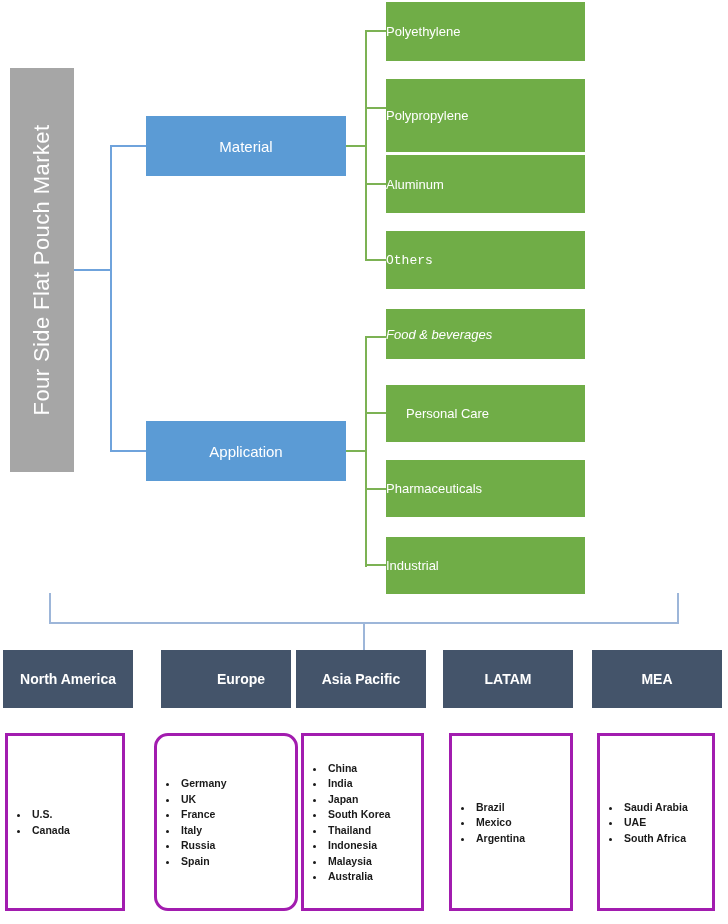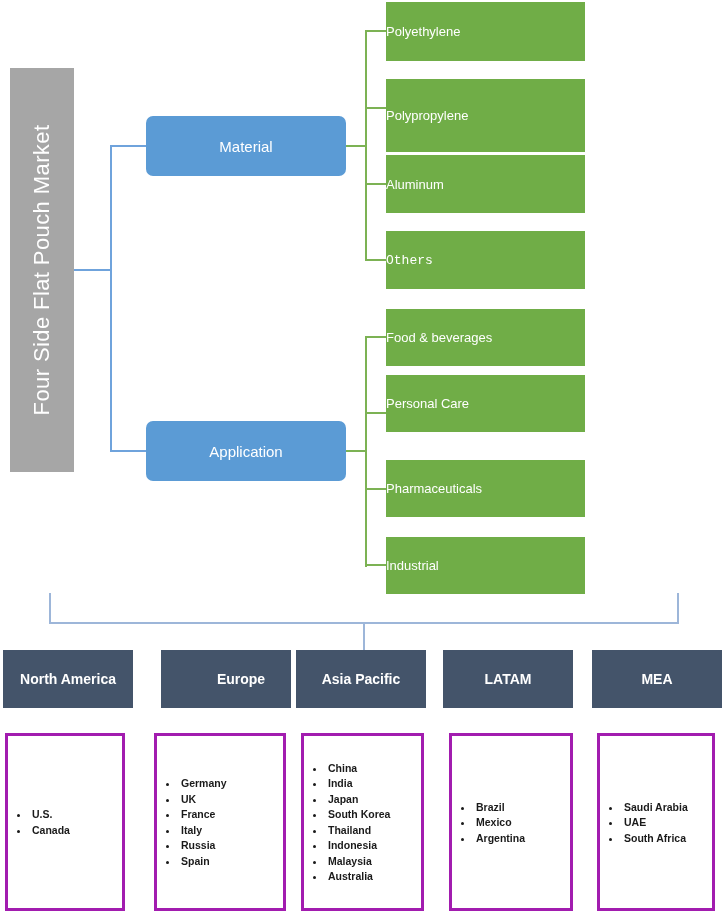--- a/index.html
+++ b/index.html
@@ -34,21 +34,21 @@
   .line.green { background: #7CB254; }
   .line.pale  { background: #9DB6D9; }
   
   .branch-box {
     position: absolute;
     left: 146px;
     width: 200px; height: 60px;
     background: #5B9BD5;
     color: #ffffff;
     font-size: 15px;
-    display: flex; align-items: center; justify-content: center; border-radius: 7px;
+    display: flex; align-items: center; justify-content: center;
   }
   
   .leaf-box {
     position: absolute;
     left: 386px;
     width: 199px;
     background: #70AD47;
     color: #ffffff;
     font-size: 13px;
     display: flex; align-items: center; justify-content: flex-start;
@@ -129,24 +129,24 @@
       <span>Others</span>
     </div>
 
   <div class="line green" style="left:346px; top:450px; width:20px; height:2px;"></div>
   <div class="line green" style="left:365px; top:336px; width:2px;  height:231px;"></div>
   <div class="line green" style="left:366px; top:336px; width:20px; height:2px;"></div>
   <div class="line green" style="left:366px; top:412px; width:20px; height:2px;"></div>
   <div class="line green" style="left:366px; top:488px; width:20px; height:2px;"></div>
   <div class="line green" style="left:366px; top:564px; width:20px; height:2px;"></div>
 
-  <div class="leaf-box" style="top:309px; height:57px;">
+  <div class="leaf-box" style="top:309px; height:50px;font-style:italic;">
       <span>Food &amp; beverages</span>
     </div>
-  <div class="leaf-box" style="top:375px; height:57px;">
+  <div class="leaf-box" style="top:385px; height:57px;padding-left:20px;">
       <span>Personal Care</span>
     </div>
   <div class="leaf-box" style="top:460px; height:57px;">
       <span>Pharmaceuticals</span>
     </div>
   <div class="leaf-box" style="top:537px; height:57px;">
       <span>Industrial</span>
     </div>
 
   <div class="line pale" style="left:49px;  top:593px; width:2px;   height:31px;"></div>
@@ -169,21 +169,21 @@
   <div class="region-header" style="left:592px;">
       <span>MEA</span>
     </div>
 
   <div class="country-box" style="left:5px; width:120px;">
     <ul>
       <li>U.S.</li>
       <li>Canada</li>
     </ul>
   </div>
-  <div class="country-box" style="left:154px; width:132px;">
+  <div class="country-box" style="left:154px; width:144px;border-radius:14px;">
     <ul>
       <li>Germany</li>
       <li>UK</li>
       <li>France</li>
       <li>Italy</li>
       <li>Russia</li>
       <li>Spain</li>
     </ul>
   </div>
   <div class="country-box" style="left:301px; width:123px;">

